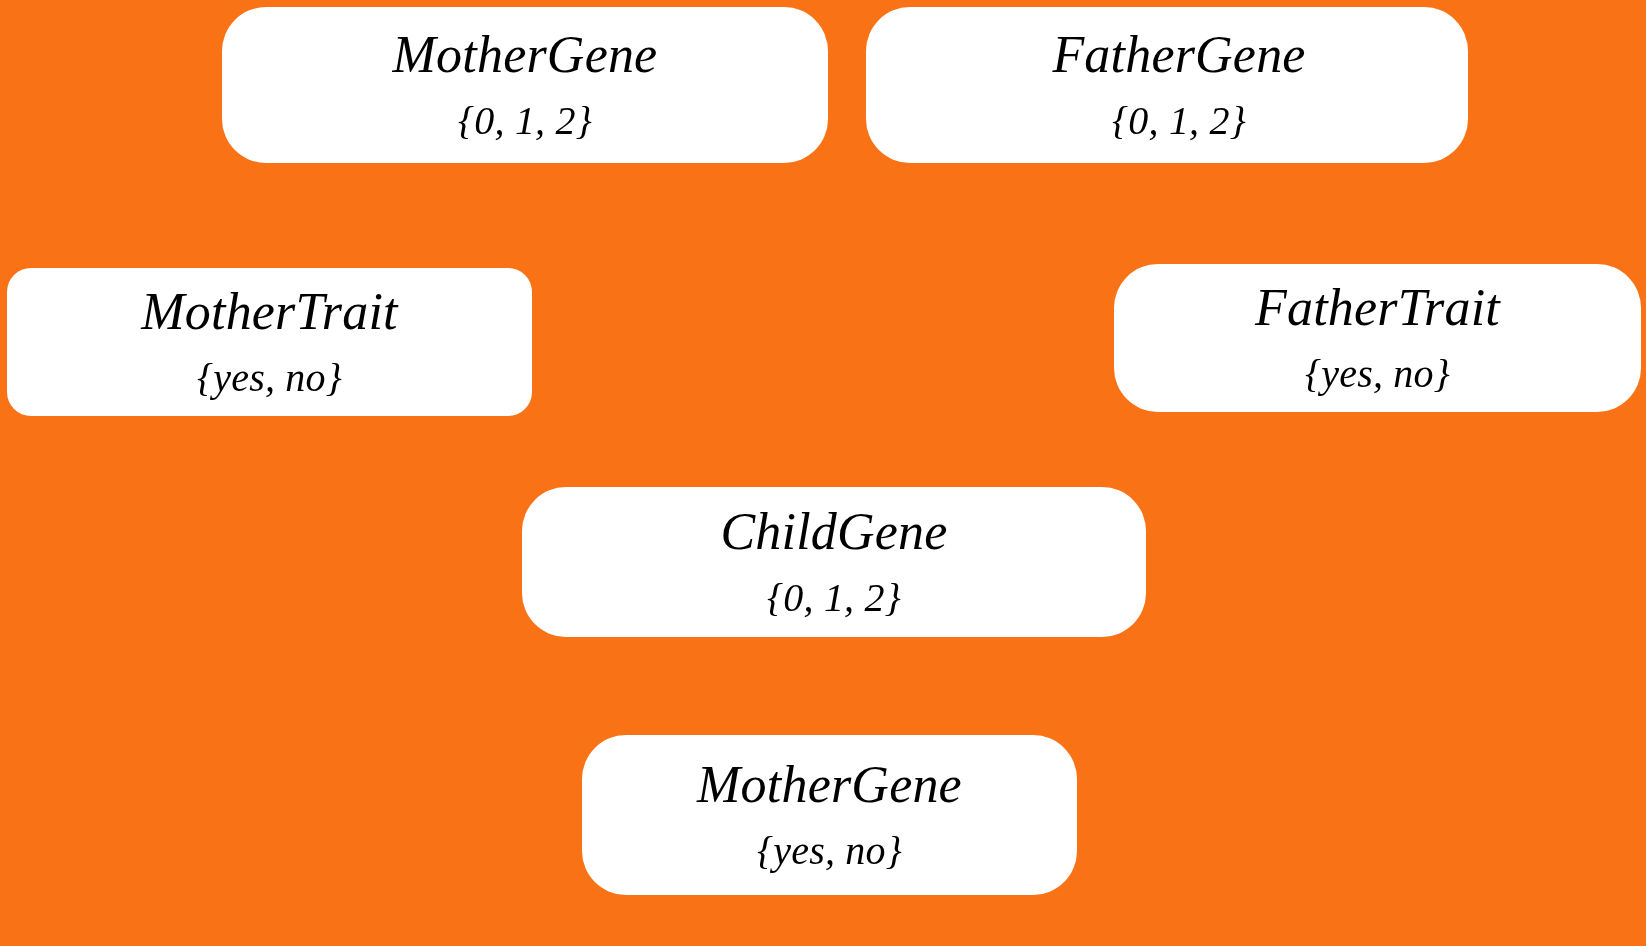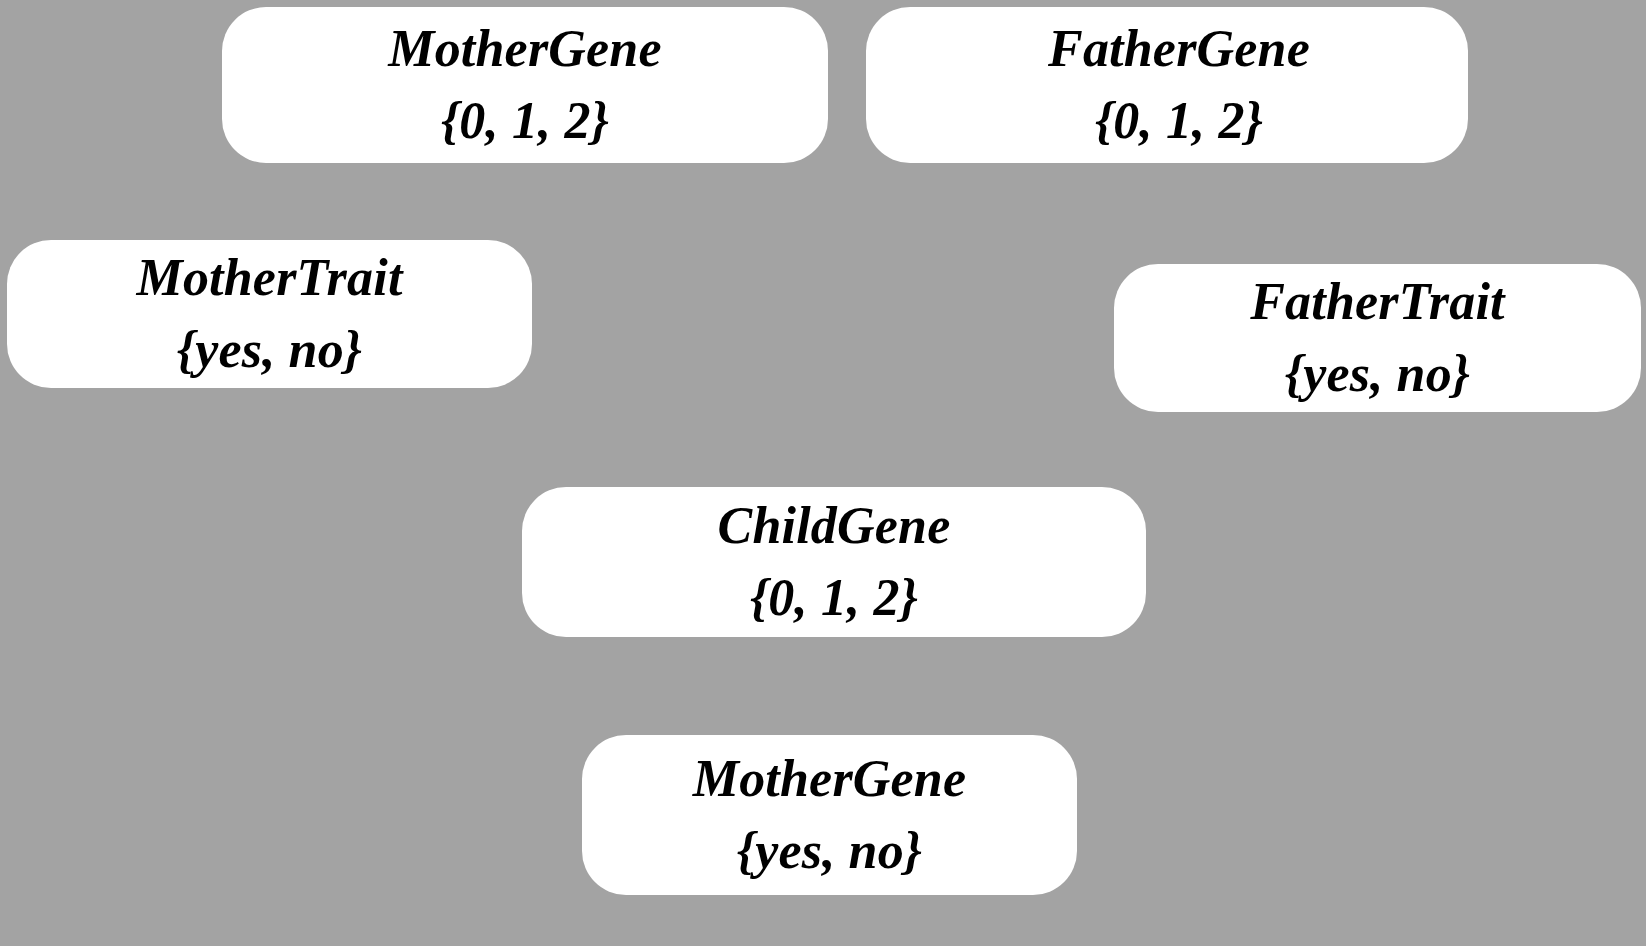--- a/index.html
+++ b/index.html
@@ -10,22 +10,21 @@
   }
   body {
     width: 1646px;
     height: 946px;
     overflow: hidden;
   }
   #canvas {
     position: relative;
     width: 1646px;
     height: 946px;
-    background: #a3a3a3;
-    font-weight: bold;
+    background: #f97316;
   }
   .node {
     position: absolute;
     background: #ffffff;
     border-radius: 44px;
     display: flex;
     flex-direction: column;
     align-items: center;
     justify-content: center;
     box-sizing: border-box;
@@ -35,30 +34,30 @@
     line-height: 1.12;
     text-align: center;
     user-select: none;
   }
   .node-title {
     font-size: 52px;
     letter-spacing: 0.2px;
     white-space: nowrap;
   }
   .node-domain {
-    font-size: 52px;
+    font-size: 40px;
     letter-spacing: 0.2px;
     white-space: nowrap;
     margin-top: 14px;
   }
 
   
   #node-mother-gene  { left: 222px;  top: 7px;   width: 606px; height: 156px; }
   #node-father-gene  { left: 866px;  top: 7px;   width: 602px; height: 156px; padding-left: 24px; }
-  #node-mother-trait { left: 7px;    top: 240px; width: 525px; height: 148px; }
+  #node-mother-trait { left: 7px;    top: 268px; width: 525px; height: 148px; border-radius: 24px; }
   #node-father-trait { left: 1114px; top: 264px; width: 527px; height: 148px; }
   #node-child-gene   { left: 522px;  top: 487px; width: 624px; height: 150px; align-items: center; }
   #node-child-trait  { left: 582px;  top: 735px; width: 495px; height: 160px; }
 </style>
 </head>
 <body>
 
 <div id="canvas">
 
   <div class="node" id="node-mother-gene">

